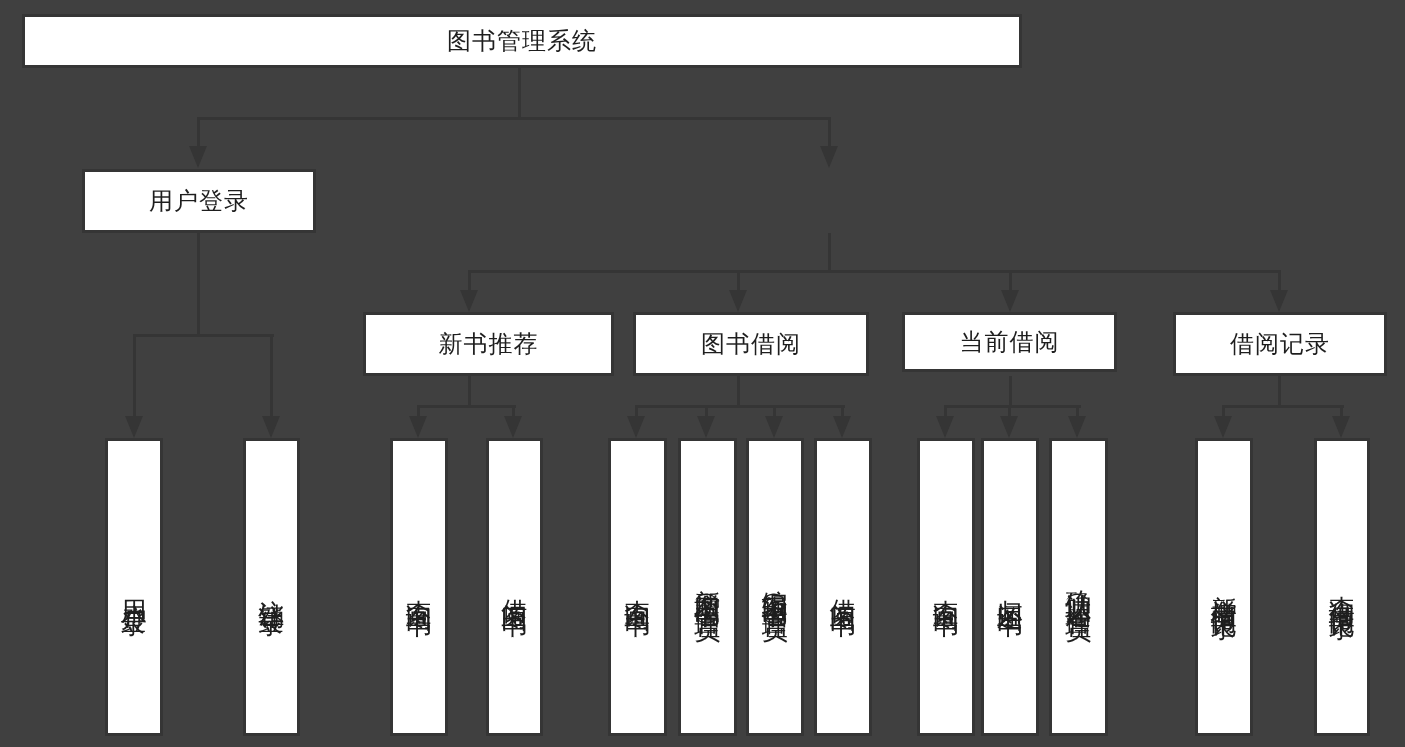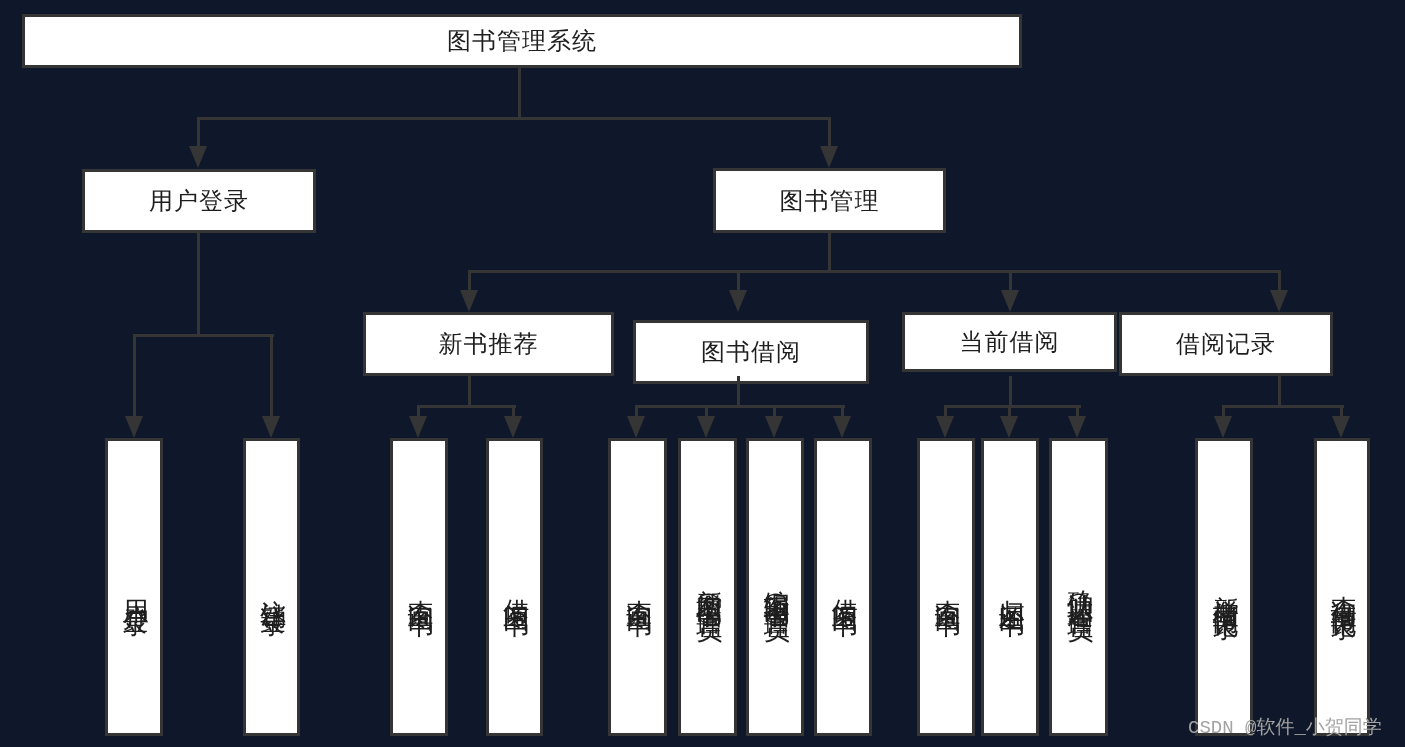--- a/index.html
+++ b/index.html
@@ -1,20 +1,20 @@
 <!DOCTYPE html>
 <html><head>
 <meta charset="utf-8">
 <style>
   html,body{margin:0;padding:0;background:#ffffff;}
   .stage{
     position:relative;
     width:1405px;height:747px;
-    background:#0f172a;
-    font-family:Liberation Mono, monospace;
+    background:#404040;
+    font-family:Liberation Sans, sans-serif;
     overflow:hidden;
     --line:#353535;
     --text:#1e1e1e;
   }
   
   .b{
     position:absolute;
     box-sizing:border-box;
     border:3px solid var(--line);
     background:#ffffff;
@@ -64,23 +64,20 @@
   <div class="vl" style="left:518px;top:68px;height:51px"></div>
   <div class="hl" style="left:197px;top:117px;width:634px"></div>
   <div class="vl" style="left:197px;top:117px;height:31px"></div>
   <div class="ar" style="left:189px;top:146px"></div>
   <div class="vl" style="left:828px;top:117px;height:31px"></div>
   <div class="ar" style="left:820px;top:146px"></div>
 
   <div class="b" style="left:82px;top:169px;width:234px;height:64px">
     <span>用户登录</span>
   </div>
-  <div class="b" style="left:713px;top:168px;width:233px;height:65px">
-    <span>图书管理</span>
-  </div>
 
   <div class="vl" style="left:197px;top:233px;height:103px"></div>
   <div class="hl" style="left:133px;top:334px;width:141px"></div>
   <div class="vl" style="left:133px;top:334px;height:83px"></div>
   <div class="ar" style="left:125px;top:416px"></div>
   <div class="vl" style="left:270px;top:334px;height:83px"></div>
   <div class="ar" style="left:262px;top:416px"></div>
 
   <div class="vl" style="left:828px;top:233px;height:39px"></div>
   <div class="hl" style="left:468px;top:270px;width:813px"></div>
@@ -89,27 +86,27 @@
   <div class="vl" style="left:737px;top:270px;height:22px"></div>
   <div class="ar" style="left:729px;top:290px"></div>
   <div class="vl" style="left:1009px;top:270px;height:22px"></div>
   <div class="ar" style="left:1001px;top:290px"></div>
   <div class="vl" style="left:1278px;top:270px;height:22px"></div>
   <div class="ar" style="left:1270px;top:290px"></div>
 
   <div class="b" style="left:363px;top:312px;width:251px;height:64px">
     <span>新书推荐</span>
   </div>
-  <div class="b" style="left:633px;top:320px;width:236px;height:64px">
+  <div class="b" style="left:633px;top:312px;width:236px;height:64px">
     <span>图书借阅</span>
   </div>
   <div class="b" style="left:902px;top:312px;width:215px;height:60px">
     <span>当前借阅</span>
   </div>
-  <div class="b" style="left:1119px;top:312px;width:214px;height:64px">
+  <div class="b" style="left:1173px;top:312px;width:214px;height:64px">
     <span>借阅记录</span>
   </div>
 
   <div class="vl" style="left:468px;top:376px;height:31px"></div>
   <div class="hl" style="left:417px;top:405px;width:99px"></div>
   <div class="vl" style="left:417px;top:405px;height:12px"></div>
   <div class="ar" style="left:409px;top:416px"></div>
   <div class="vl" style="left:512px;top:405px;height:12px"></div>
   <div class="ar" style="left:504px;top:416px"></div>
 
@@ -177,15 +174,14 @@
     <span>确认归还（管理员）</span>
   </div>
 
   <div class="vb" style="left:1195px;top:438px;width:58px;height:298px">
     <span>新增借阅记录</span>
   </div>
   <div class="vb" style="left:1314px;top:438px;width:56px;height:298px">
     <span>查询借阅记录</span>
   </div>
 
-  <div class="watermark">CSDN @软件_小贺同学</div>
 
 </div>
 
 </body></html>

